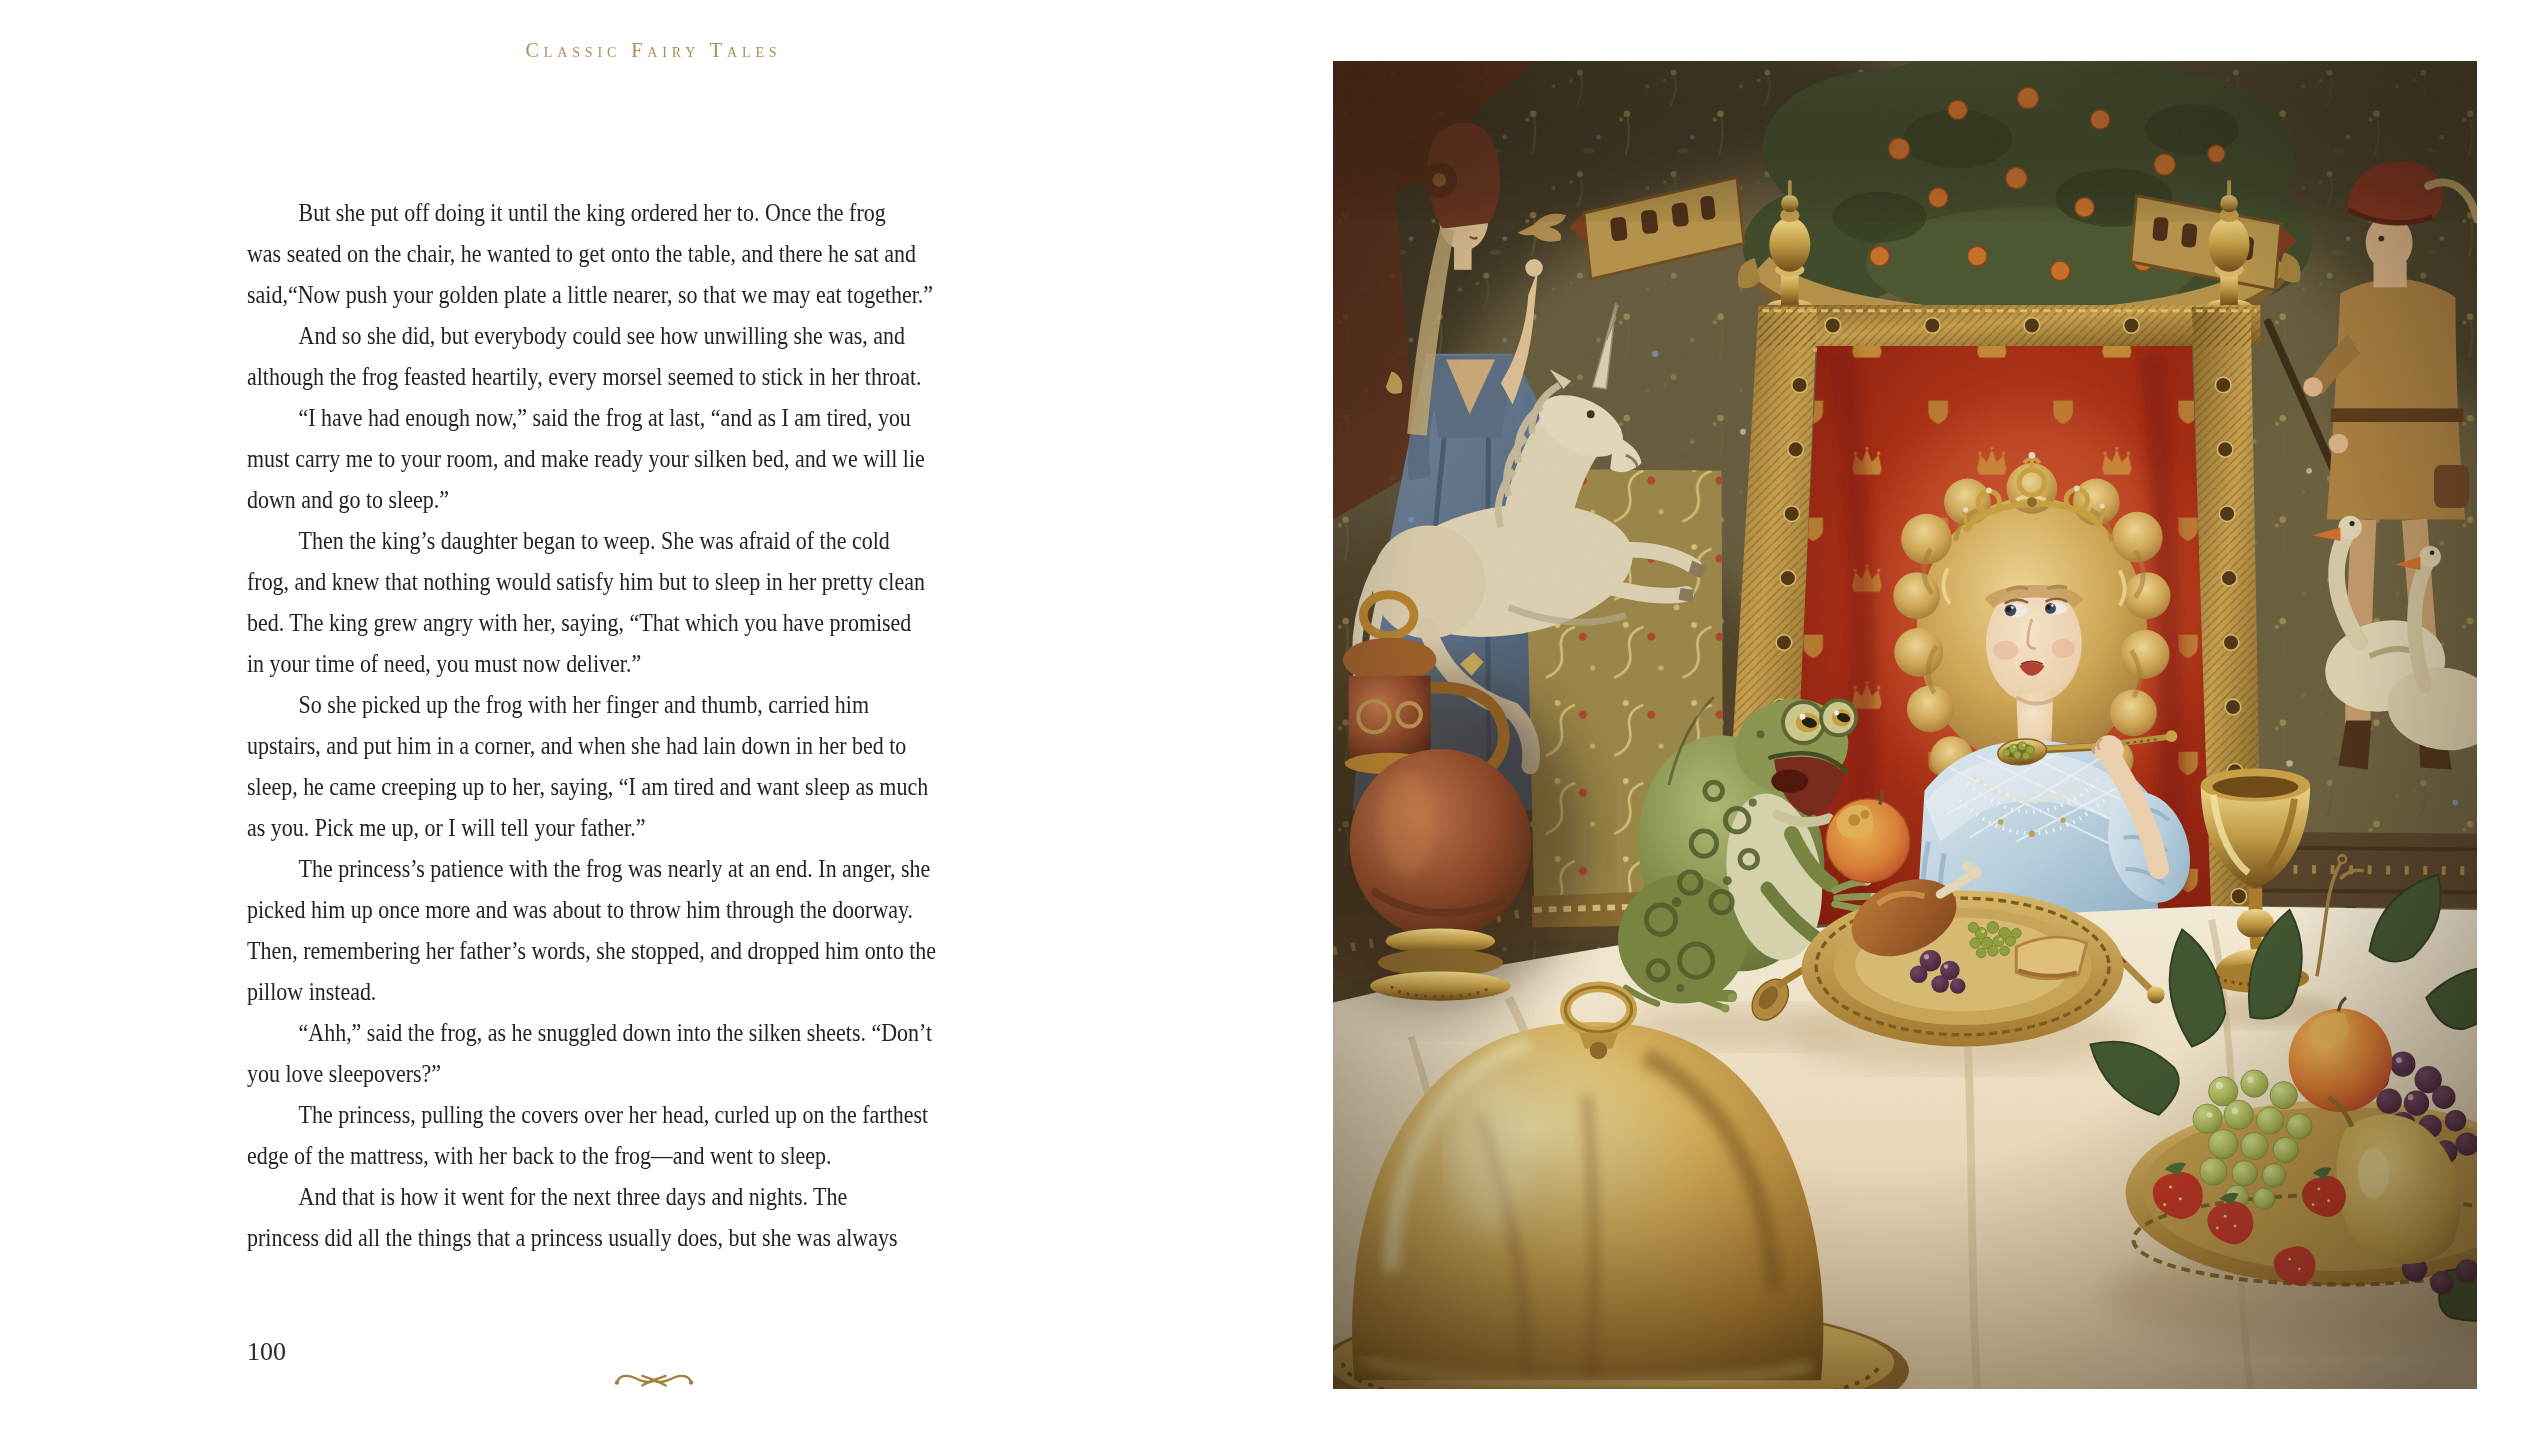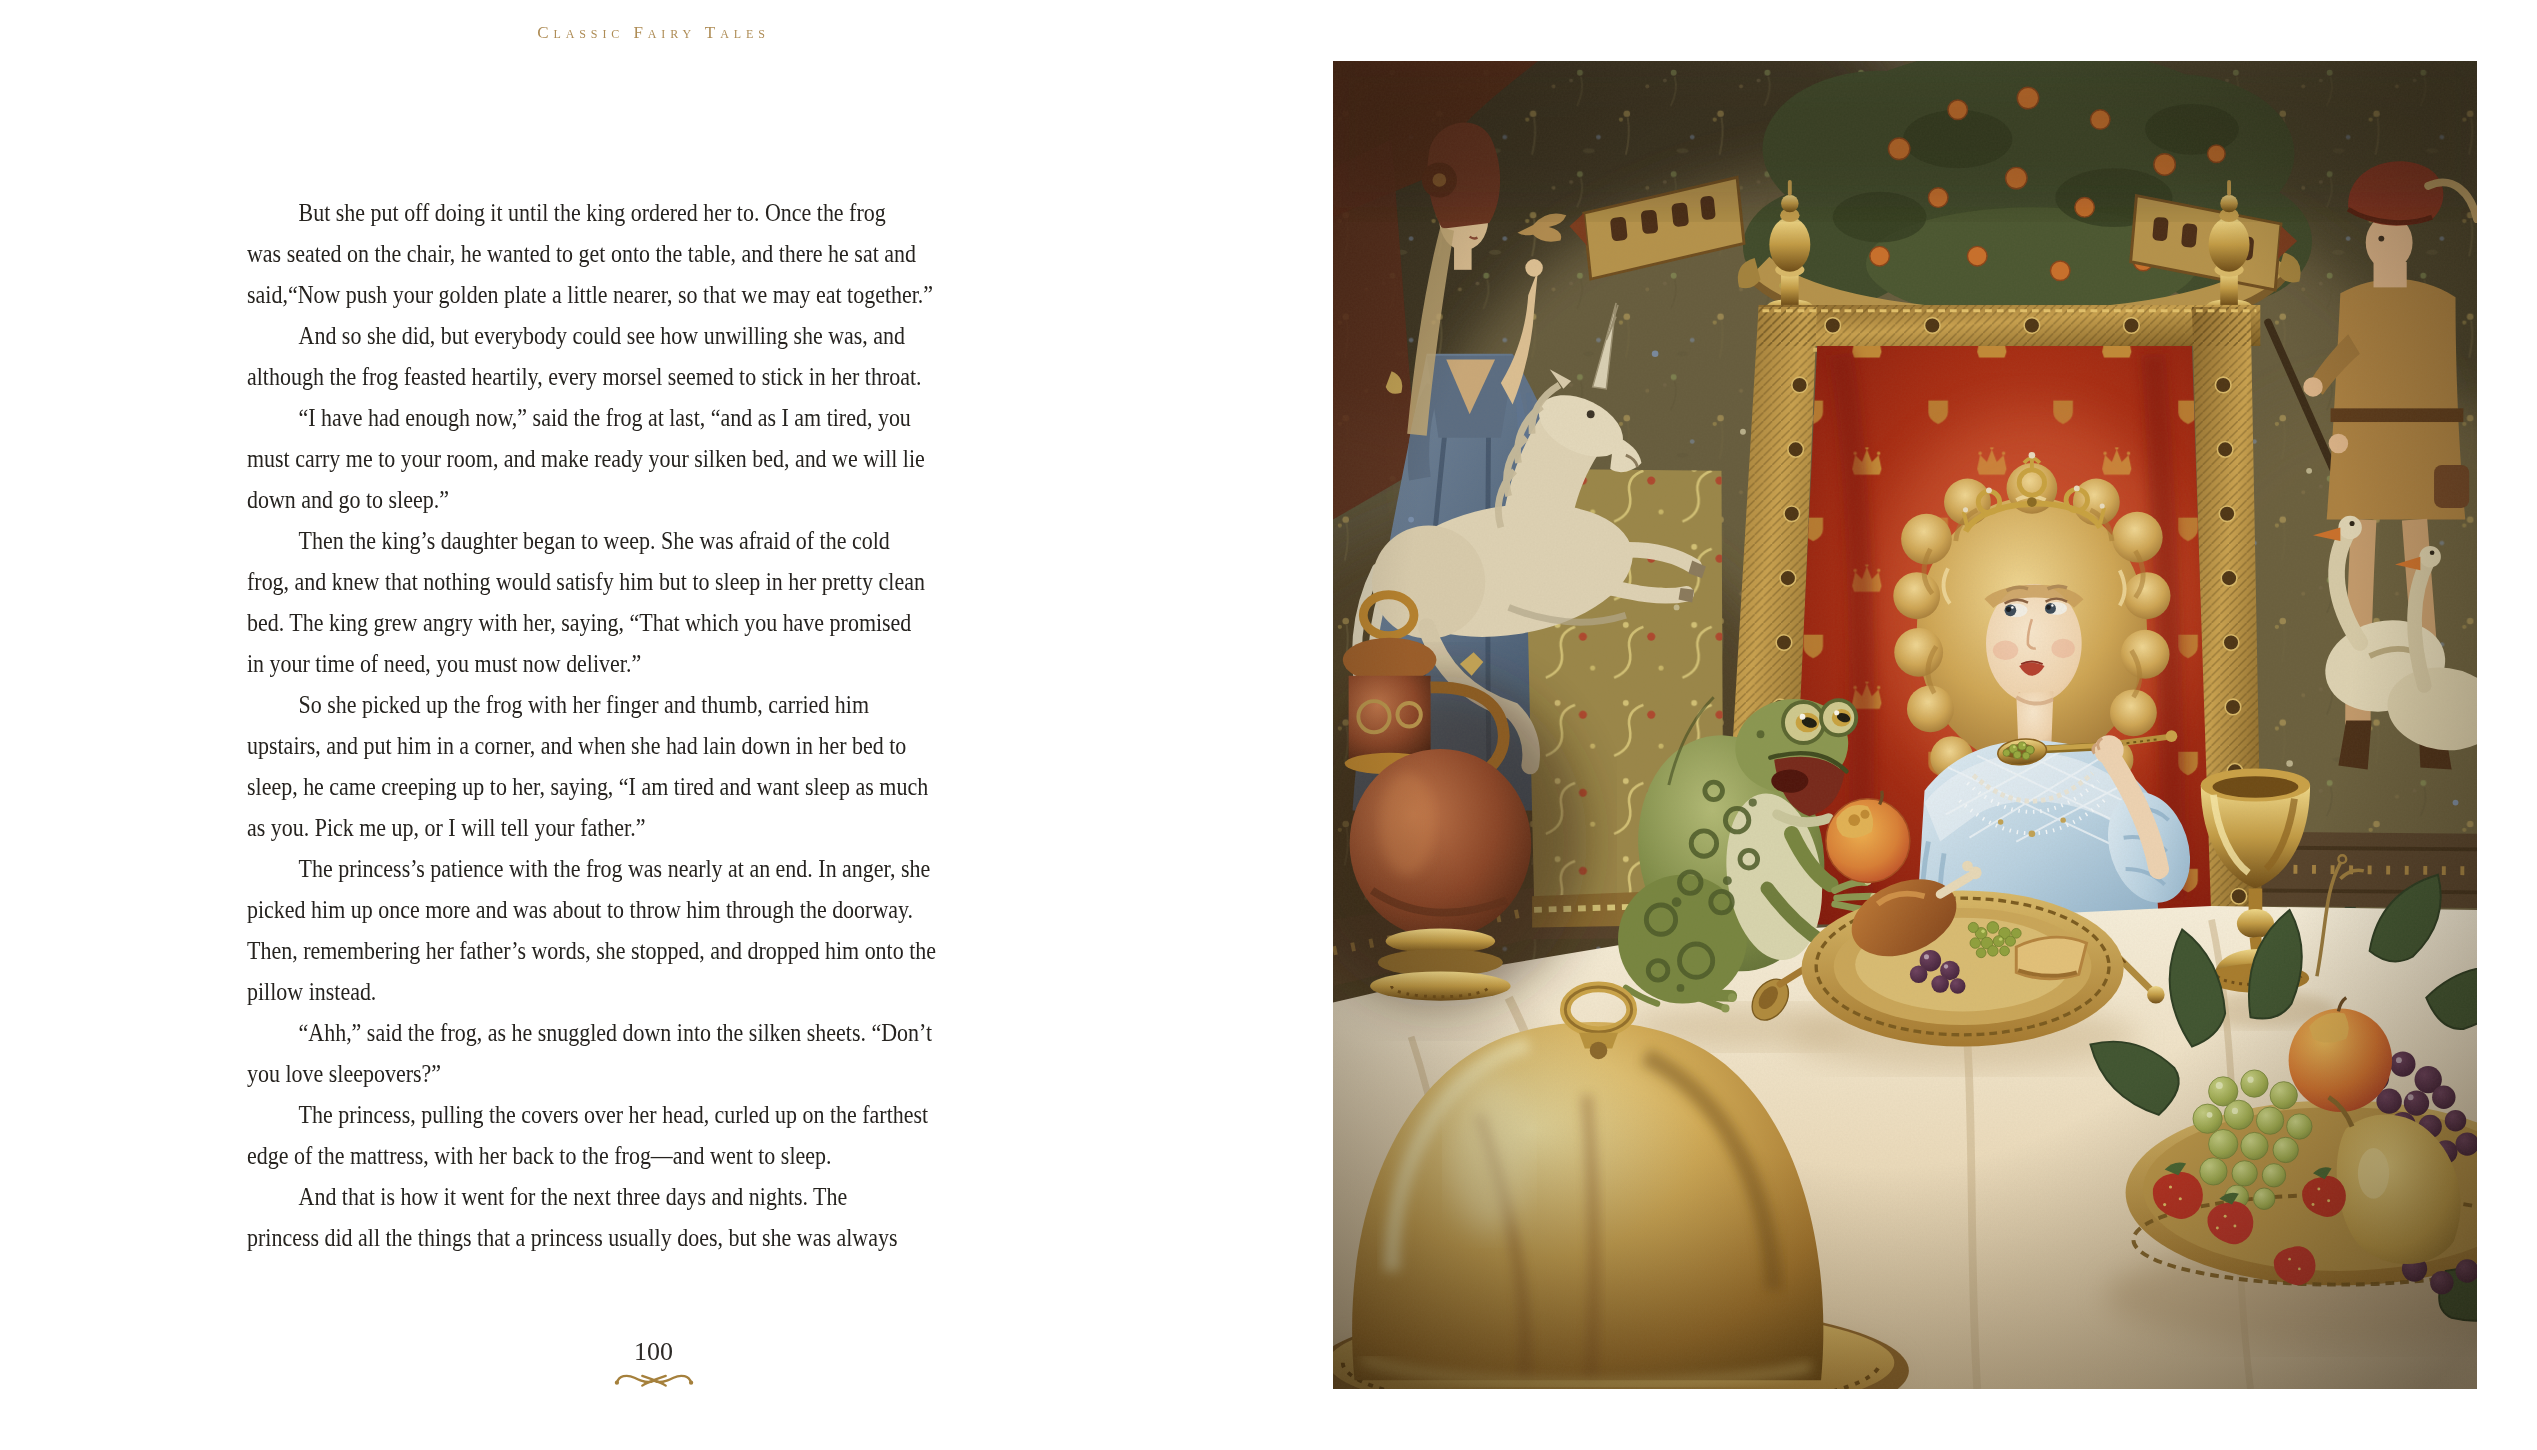--- a/index.html
+++ b/index.html
@@ -1,25 +1,25 @@
 <!DOCTYPE html>
 <html><head>
 <meta charset="utf-8">
 <style>
   html,body{margin:0;padding:0;}
   body{width:2538px;height:1450px;position:relative;background:#ffffff;
        font-family:"Liberation Serif", serif;overflow:hidden;}
   .spread{position:absolute;inset:0;background:#fff;}
-  .running-head{position:absolute;left:247px;top:23px;width:813px;text-align:center;
-      font-variant:small-caps;font-size:17px;letter-spacing:4.9px;color:#ae8c55;}
+  .running-head{position:absolute;left:247px;top:39px;width:813px;text-align:center;
+      font-variant:small-caps;font-size:20px;letter-spacing:4.9px;color:#ae8c55;}
   .text-block{position:absolute;left:247px;top:180px;width:820px;margin-top:12px;}
   .line{white-space:pre;font-size:26px;line-height:41px;height:41px;color:#26231f;
       transform:scaleX(.845);transform-origin:0 50%;}
   .line.indent{padding-left:61px;}
-  .folio{position:absolute;left:247px;top:1337px;width:813px;text-align:center;
+  .folio{position:absolute;left:247px;top:1337px;width:813px;text-align:left;
       font-size:26px;color:#2e2b28;}
   .flourish-wrap{position:absolute;left:247px;top:1370px;width:813px;text-align:center;}
   figure.illustration{position:absolute;left:1333px;top:61px;width:1144px;height:1328px;margin:0;}
   figure.illustration svg{display:block;width:100%;height:100%;}
 </style>
 </head>
 <body>
 
 <div class="spread">
 

